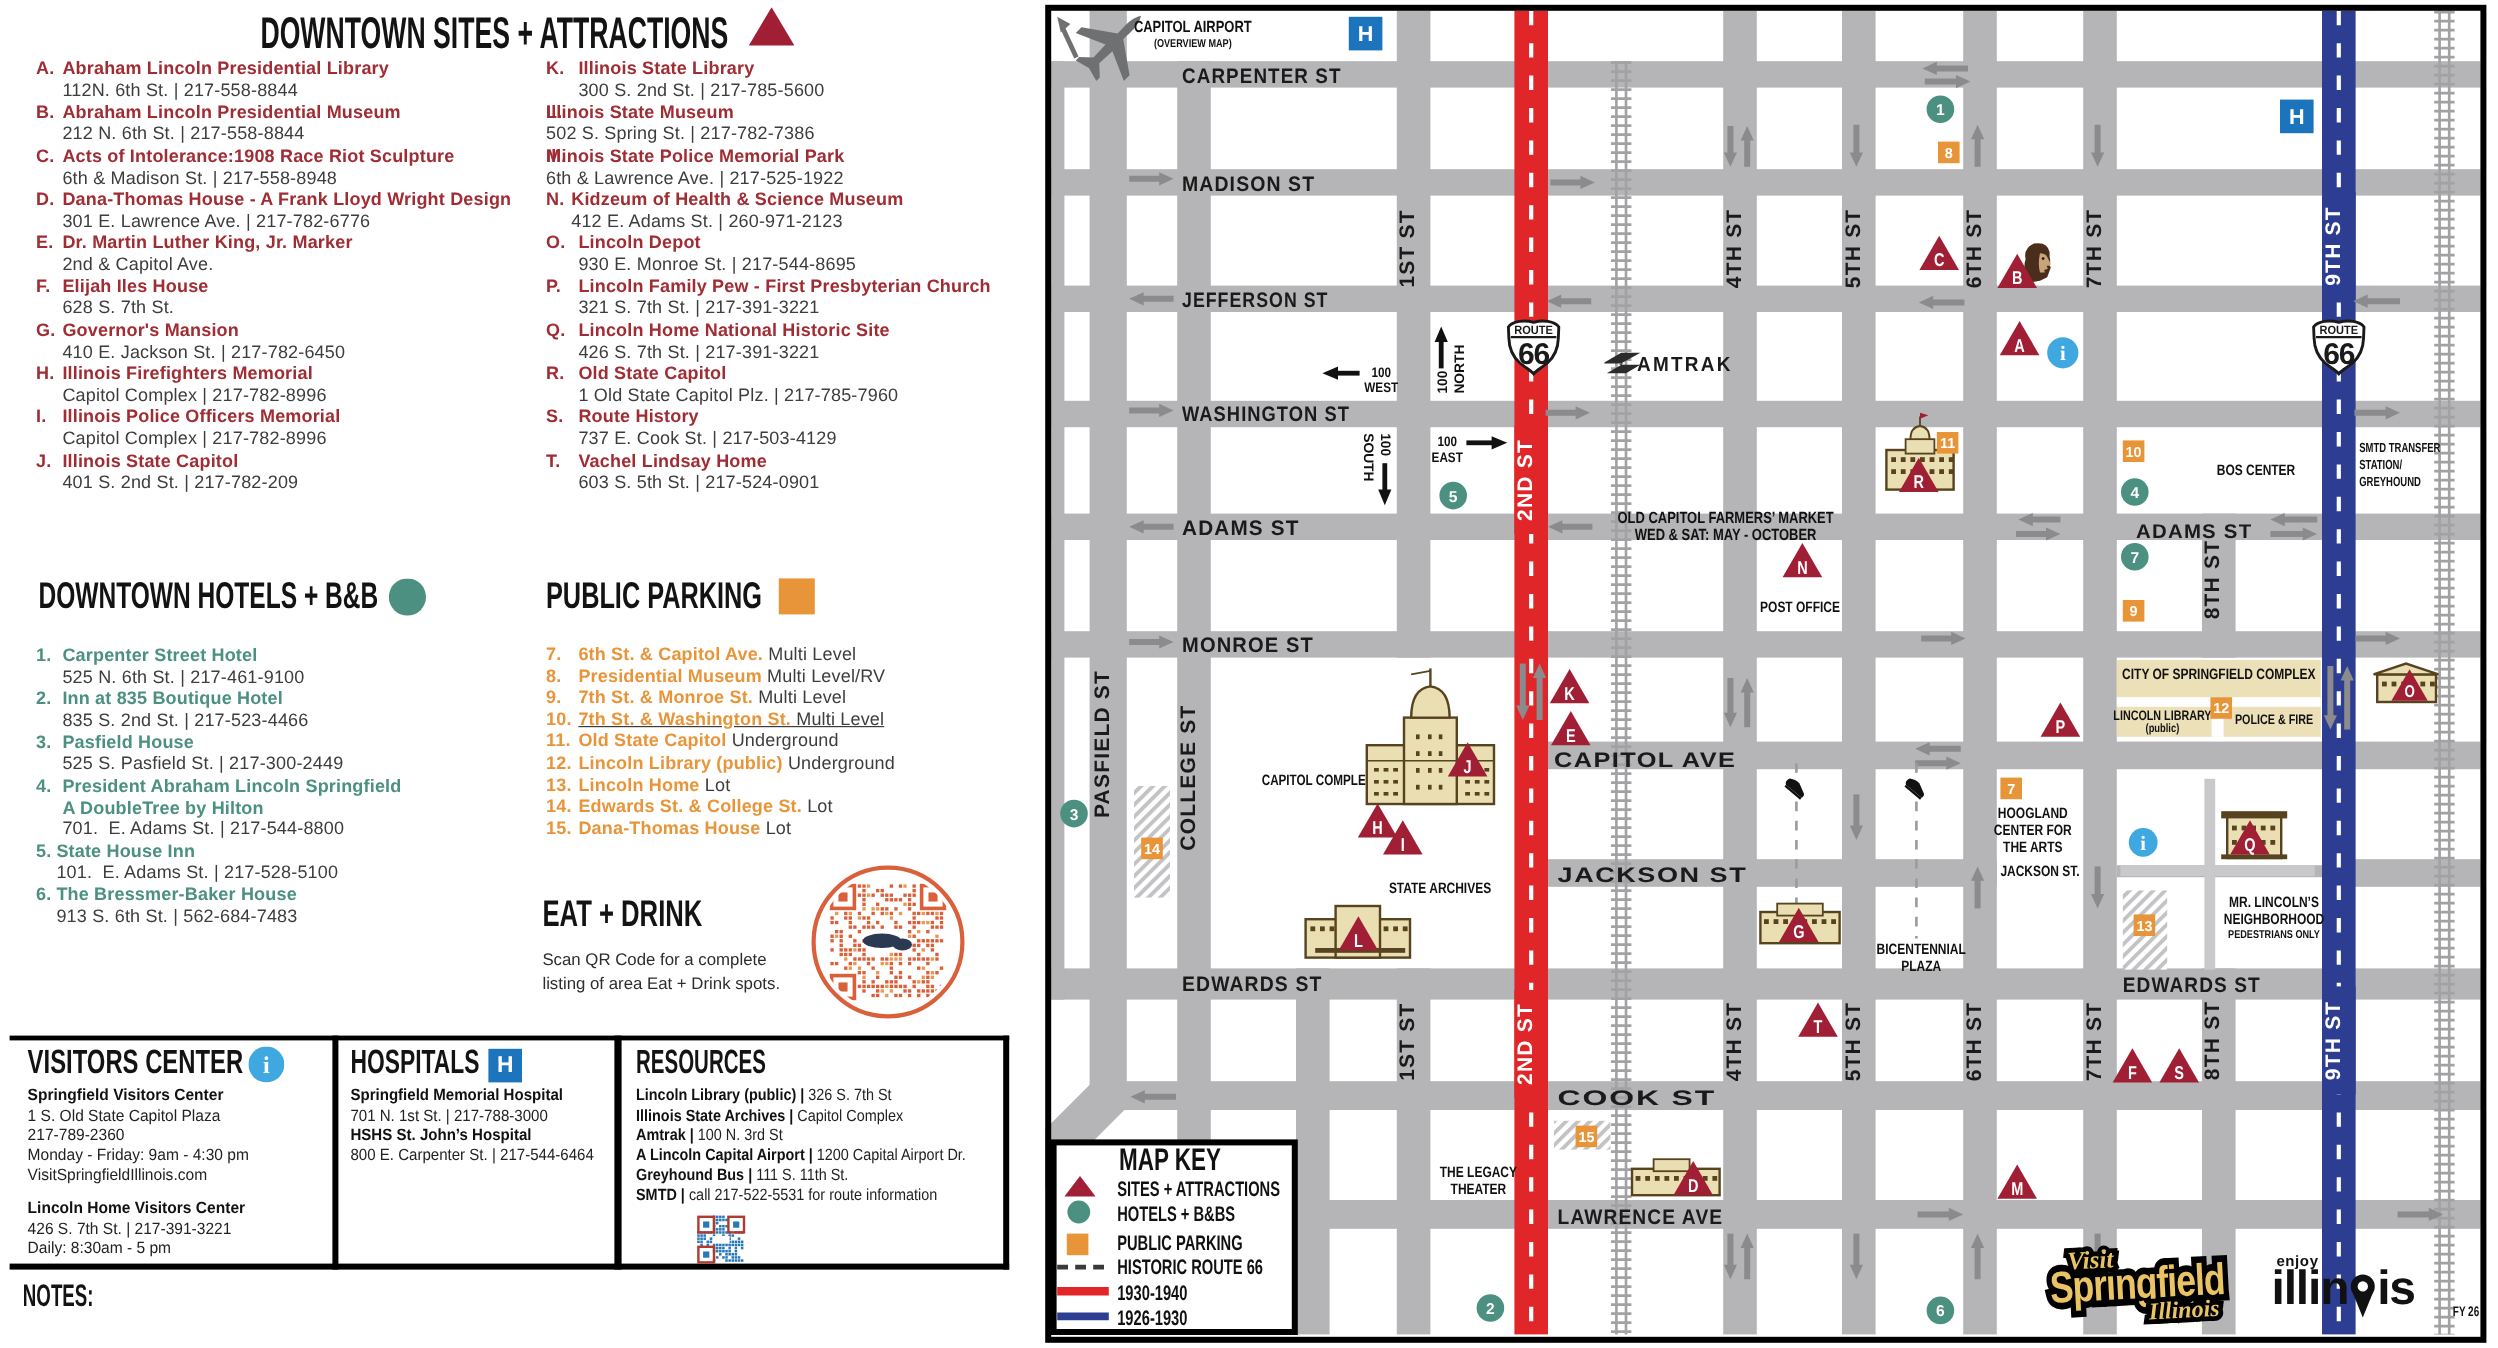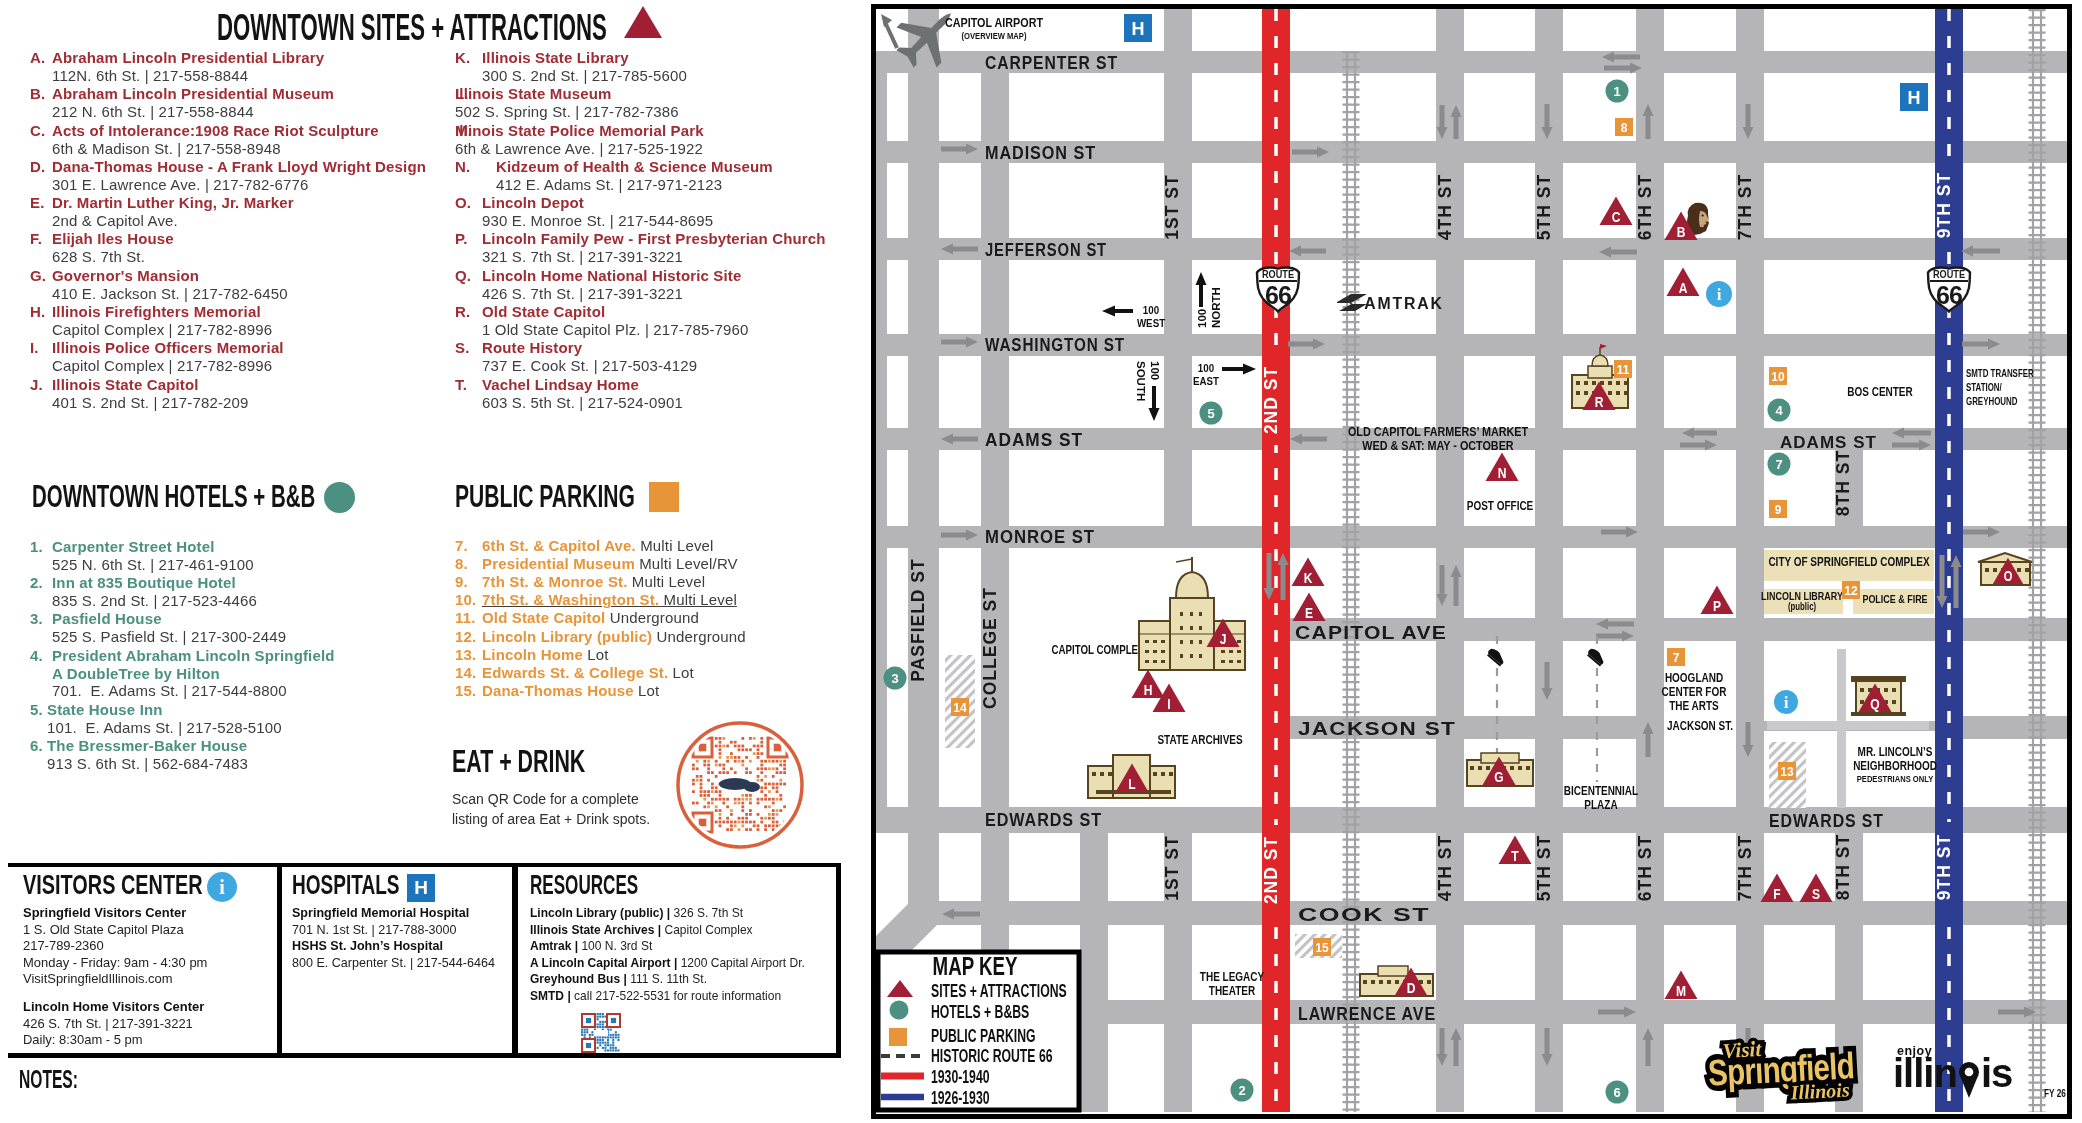--- a/index.html
+++ b/index.html
@@ -85,21 +85,21 @@
 <div class="site red" style="left:455px;top:85px;">
       <span class="ltr">L.</span>
       <div style=""><span class="nm">Illinois State Museum</span><br><span class="addr">502 S. Spring St. | 217-782-7386</span></div>
     </div>
 <div class="site red" style="left:455px;top:122px;">
       <span class="ltr">M.</span>
       <div style=""><span class="nm">Illinois State Police Memorial Park</span><br><span class="addr">6th &amp; Lawrence Ave. | 217-525-1922</span></div>
     </div>
 <div class="site red" style="left:455px;top:158px;">
       <span class="ltr">N.</span>
-      <div style="margin-left:41px;"><span class="nm">Kidzeum of Health &amp; Science Museum</span><br><span class="addr">412 E. Adams St. | 217-971-2123</span></div>
+      <div style="margin-left:21px;"><span class="nm">Kidzeum of Health &amp; Science Museum</span><br><span class="addr">412 E. Adams St. | 260-971-2123</span></div>
     </div>
 <div class="site red" style="left:455px;top:194px;">
       <span class="ltr">O.</span>
       <div style="margin-left:27px;"><span class="nm">Lincoln Depot</span><br><span class="addr">930 E. Monroe St. | 217-544-8695</span></div>
     </div>
 <div class="site red" style="left:455px;top:230px;">
       <span class="ltr">P.</span>
       <div style="margin-left:27px;"><span class="nm">Lincoln Family Pew - First Presbyterian Church</span><br><span class="addr">321 S. 7th St. | 217-391-3221</span></div>
     </div>
 <div class="site red" style="left:455px;top:267px;">

